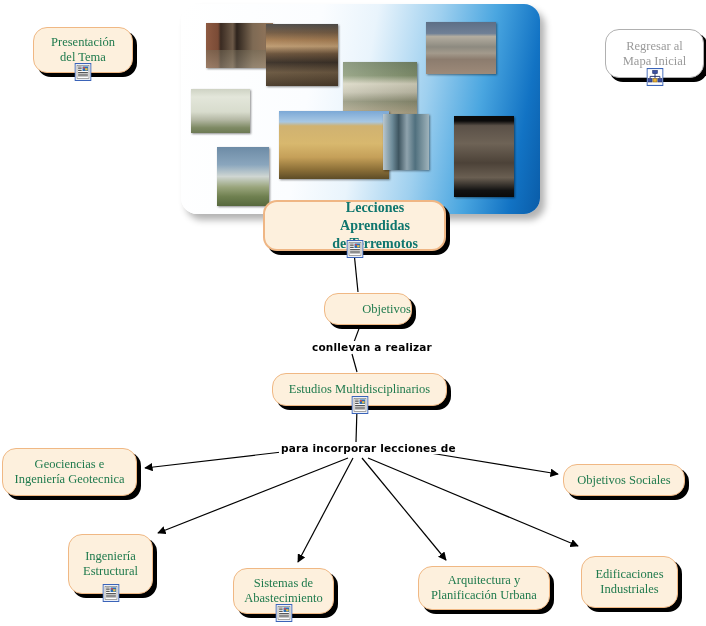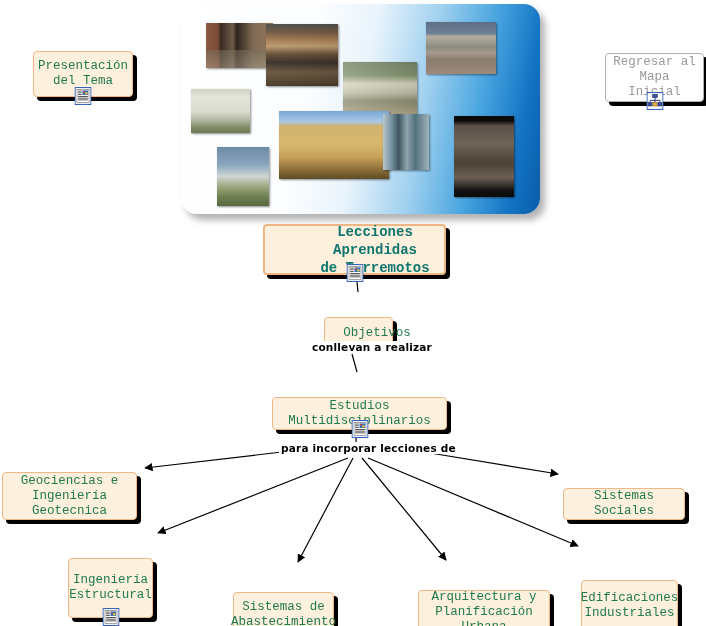--- a/index.html
+++ b/index.html
@@ -17,33 +17,32 @@
     background: #ffffff;
     overflow: hidden;
   }
 
   
   .node {
     position: absolute;
     box-sizing: border-box;
     background: #fdf0dd;
     border: 1.5px solid #f0b884;
-    border-radius: 4px;
+    border-radius: 14px;
     box-shadow: 4px 4px 0 0 #000000;
     display: flex;
     flex-direction: column;
     align-items: center;
     justify-content: center;
     text-align: center;
     color: #1f7a4d;
-    font-family: Liberation Mono, monospace;
+    font-family: Liberation Serif, serif;
     font-size: 12.5px;
     line-height: 15px;
     z-index: 20;
-    margin-top: 24px;
   }
   .node .label {
     display: block;
     white-space: pre-line;
     padding: 0 7px;
   }
   .node.plain {
     background: #ffffff;
     border-color: #b0b0b0;
     color: #9a9a9a;
@@ -240,21 +239,21 @@
           <rect x="3.6" y="5.3" width="3.6" height="0.9"></rect>
           <rect x="3.6" y="7" width="3.6" height="0.9"></rect>
           <rect x="3.6" y="9" width="9.8" height="0.9"></rect>
           <rect x="3.6" y="10.7" width="9.8" height="0.9"></rect>
           <rect x="3.6" y="12.4" width="9.8" height="0.9"></rect>
         </g>
       </svg>
     </span>
   </div>
 
-  <div class="node" style="left:324px; top:293px; width:69px; height:32px;padding-left:37px;">
+  <div class="node" style="left:324px; top:293px; width:88px; height:32px;padding-left:37px;">
     <span class="label">Objetivos</span>
   </div>
 
   <span class="link-label" style="left:310px; top:341px;">conllevan a realizar</span>
 
   <div class="node" style="left:272px; top:373px; width:175px; height:33px;">
     <span class="label">Estudios Multidisciplinarios</span>
     <span class="badge">
       <svg width="17" height="18" viewBox="0 0 17 18">
         <rect x="0.5" y="0.5" width="16" height="17" fill="#ffffff" stroke="#3a63b8" stroke-width="1.2"></rect>
@@ -269,27 +268,27 @@
           <rect x="3.6" y="9" width="9.8" height="0.9"></rect>
           <rect x="3.6" y="10.7" width="9.8" height="0.9"></rect>
           <rect x="3.6" y="12.4" width="9.8" height="0.9"></rect>
         </g>
       </svg>
     </span>
   </div>
 
   <span class="link-label" style="left:279px; top:442px;">para incorporar lecciones de</span>
 
-  <div class="node" style="left:2px; top:448px; width:135px; height:48px;align-items:flex-end;">
+  <div class="node" style="left:2px; top:448px; width:135px; height:48px;">
     <span class="label">Geociencias e
 Ingeniería Geotecnica</span>
   </div>
 
   <div class="node" style="left:563px; top:464px; width:122px; height:32px;">
-    <span class="label">Sistemas Sociales</span>
+    <span class="label">Objetivos Sociales</span>
   </div>
 
   <div class="node" style="left:68px; top:534px; width:85px; height:60px;">
     <span class="label">Ingeniería
 Estructural</span>
     <span class="badge">
       <svg width="17" height="18" viewBox="0 0 17 18">
         <rect x="0.5" y="0.5" width="16" height="17" fill="#ffffff" stroke="#3a63b8" stroke-width="1.2"></rect>
         <rect x="2.5" y="2.5" width="12" height="13" fill="#fdfdfd" stroke="#7f7f7f" stroke-width="0.7"></rect>
         <rect x="8" y="3.4" width="5.6" height="4.6" fill="#2c6fb5"></rect>

